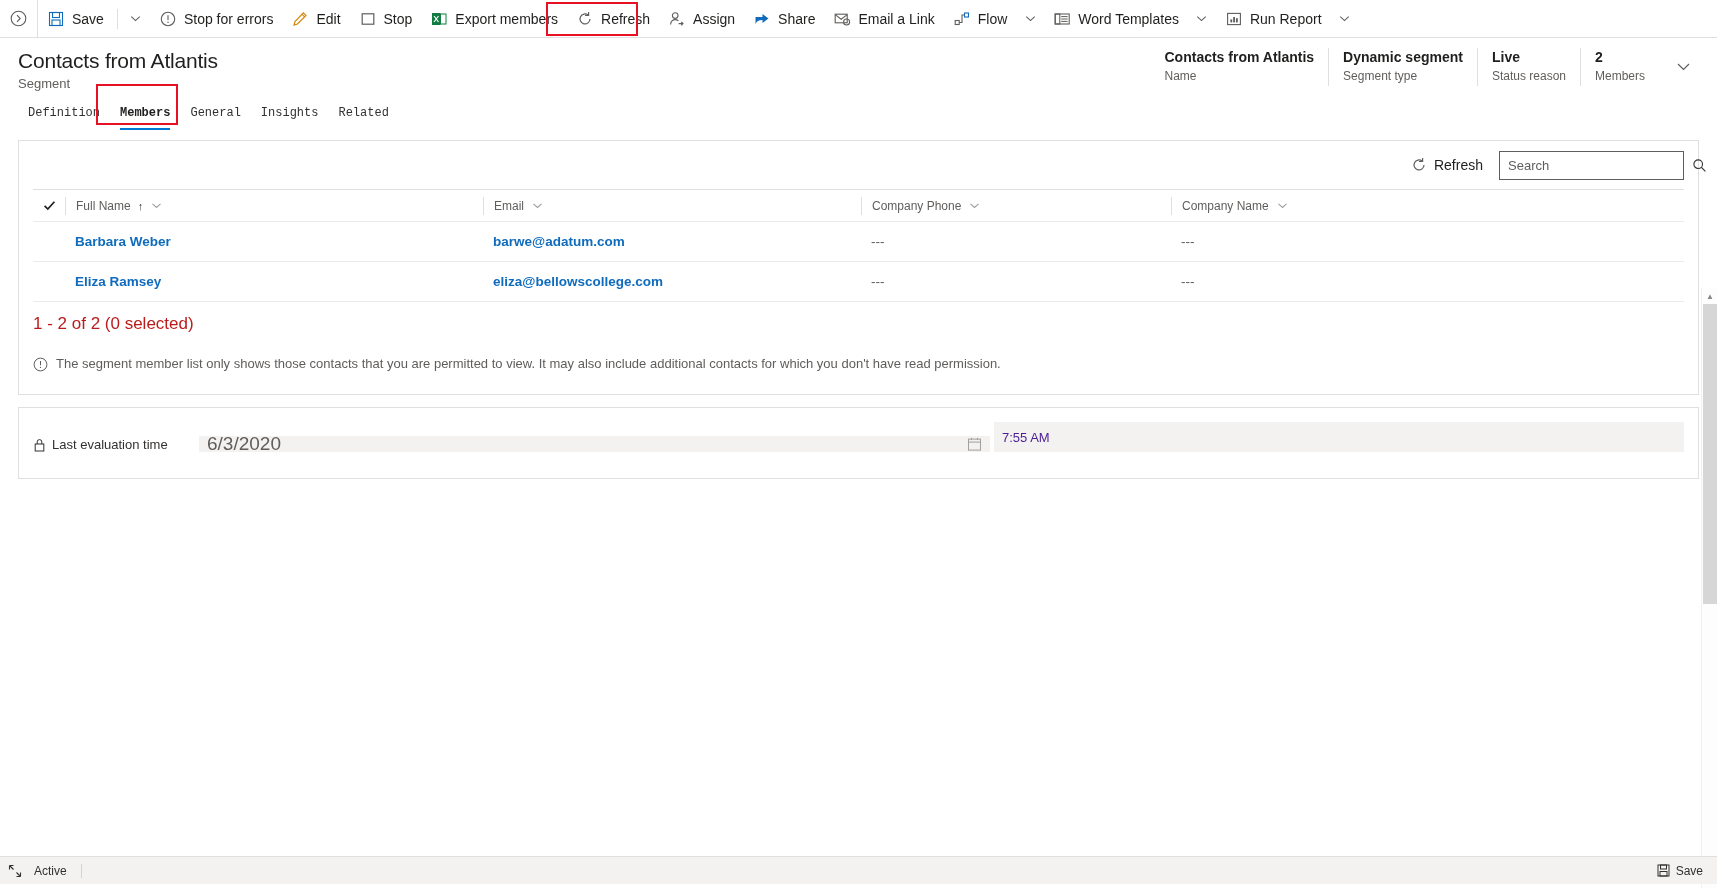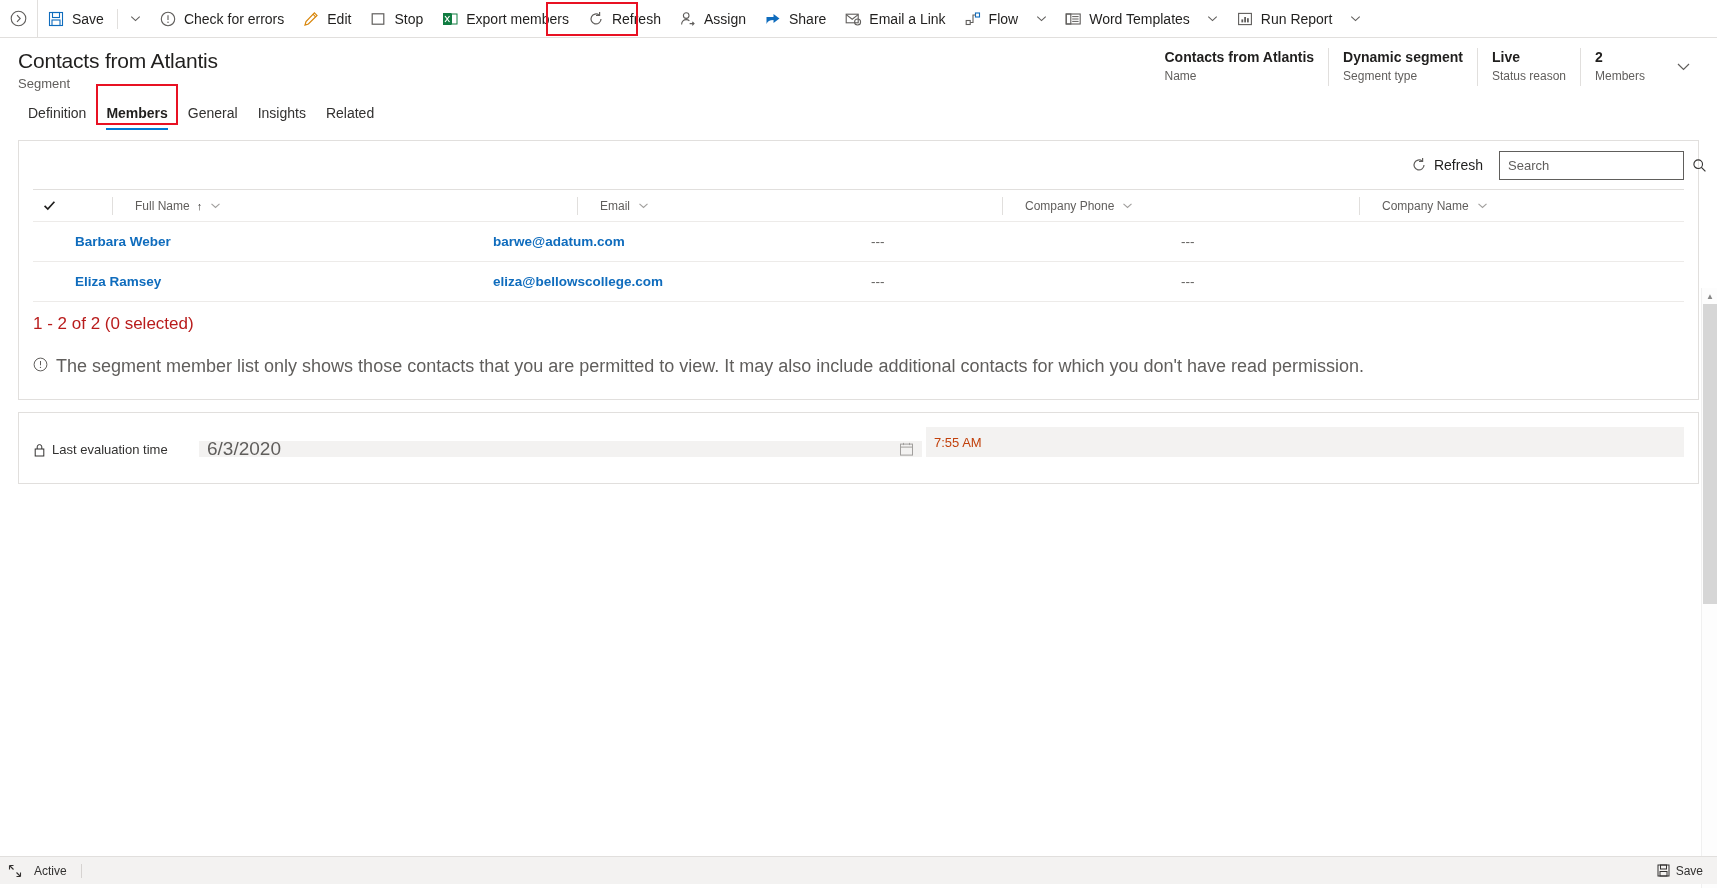--- a/index.html
+++ b/index.html
@@ -120,26 +120,27 @@
 
   
   #tab-strip {
     display: flex;
     align-items: flex-end;
     height: 34px;
     padding-left: 18px;
     position: relative;
   }
   .tab {
-    font-size: 14px;
+    font-size: 12px;
     color: #323130;
     padding: 0 10px 7px 10px;
     cursor: pointer;
     position: relative;
     line-height: 19px;
+    font-family: Liberation Mono, monospace;
   }
   .tab.selected { font-weight: 600; color: #201f1e; }
   .tab.selected::after {
     content: "";
     position: absolute;
     left: 10px; right: 10px; bottom: 0;
     height: 2.5px;
     background: #0078d4;
   }
   #hl-members-tab {
@@ -216,26 +217,25 @@
     display: flex; align-items: center; justify-content: center;
     cursor: pointer;
     flex: none;
   }
   .gh-cell {
     display: flex;
     align-items: center;
     font-size: 12px;
     color: #605e5c;
     border-left: 1px solid #e1dfdd;
-    padding-left: 22px;
+    padding-left: 10px;
     height: 18px;
     cursor: pointer;
     overflow: hidden;
     white-space: nowrap;
-    margin-left: 47px;
   }
   .gh-cell .sort-arrow { margin-left: 7px; font-size: 11px; color: #323130; }
   .gh-cell .col-caret { margin-left: 8px; display: inline-flex; }
   .col-1 { width: 418px; flex: none; }
   .col-2 { width: 378px; flex: none; }
   .col-3 { width: 310px; flex: none; }
   .col-4 { width: 340px; flex: none; }
 
   .grid-row {
     display: flex;
@@ -263,21 +263,21 @@
   #record-count {
     font-size: 17px;
     color: #b91c1c;
     padding: 12px 0 0 14px;
   }
 
   #grid-notice {
     display: flex;
     align-items: flex-start;
     padding: 22px 14px 22px 14px;
-    font-size: 18px;
+    font-size: 13px;
     color: #605e5c;
   }
   #grid-notice .ci-ico { margin-right: 8px; margin-top: 1px; flex: none; }
 
   
   #eval-panel {
     margin-top: 12px;
     padding: 14px 14px 26px 14px;
   }
   #eval-row { display: flex; align-items: flex-end; }
@@ -299,27 +299,27 @@
     font-size: 19px;
     color: #605e5c;
     padding: 0 8px;
     position: relative;
   }
   #eval-cal-icon {
     position: absolute; right: 8px; top: 50%; transform: translateY(-50%);
     display: flex; cursor: pointer;
   }
   #eval-time {
-    width: 758px;
+    width: 690px;
     height: 30px;
     background: #f3f2f1;
     display: flex;
     align-items: center;
     font-size: 13px;
-    color: #c2410c;
+    color: #4c1d95;
     padding: 0 8px;
     margin-left: 4px;
     flex: none;
   }
 
   
   #right-scrollbar {
     position: absolute;
     right: 0; top: 158px;
     width: 16px; height: 702px;
@@ -399,21 +399,21 @@
   </div>
 
   <div class="cmd-item">
     <span class="ci-ico">
       <svg width="16" height="16" viewBox="0 0 16 16">
         <circle cx="8" cy="8" r="6.7" fill="none" stroke="#605e5c" stroke-width="1.1"></circle>
         <path d="M8 4.2 L8 9" stroke="#605e5c" stroke-width="1.1"></path>
         <circle cx="8" cy="11.2" r="0.75" fill="#605e5c"></circle>
       </svg>
     </span>
-    <span>Check for errors</span>
+    <span>Stop for errors</span>
   </div>
 
   <div class="cmd-item">
     <span class="ci-ico">
       <svg width="16" height="16" viewBox="0 0 16 16">
         <path d="M11.4 1.8 L14 4.4 L5.4 13 L2 14 L3 10.6 Z" fill="none" stroke="#d8860b" stroke-width="1.2"></path>
         <path d="M10 3.2 L12.6 5.8" stroke="#d8860b" stroke-width="1.1"></path>
       </svg>
     </span>
     <span>Edit</span>

